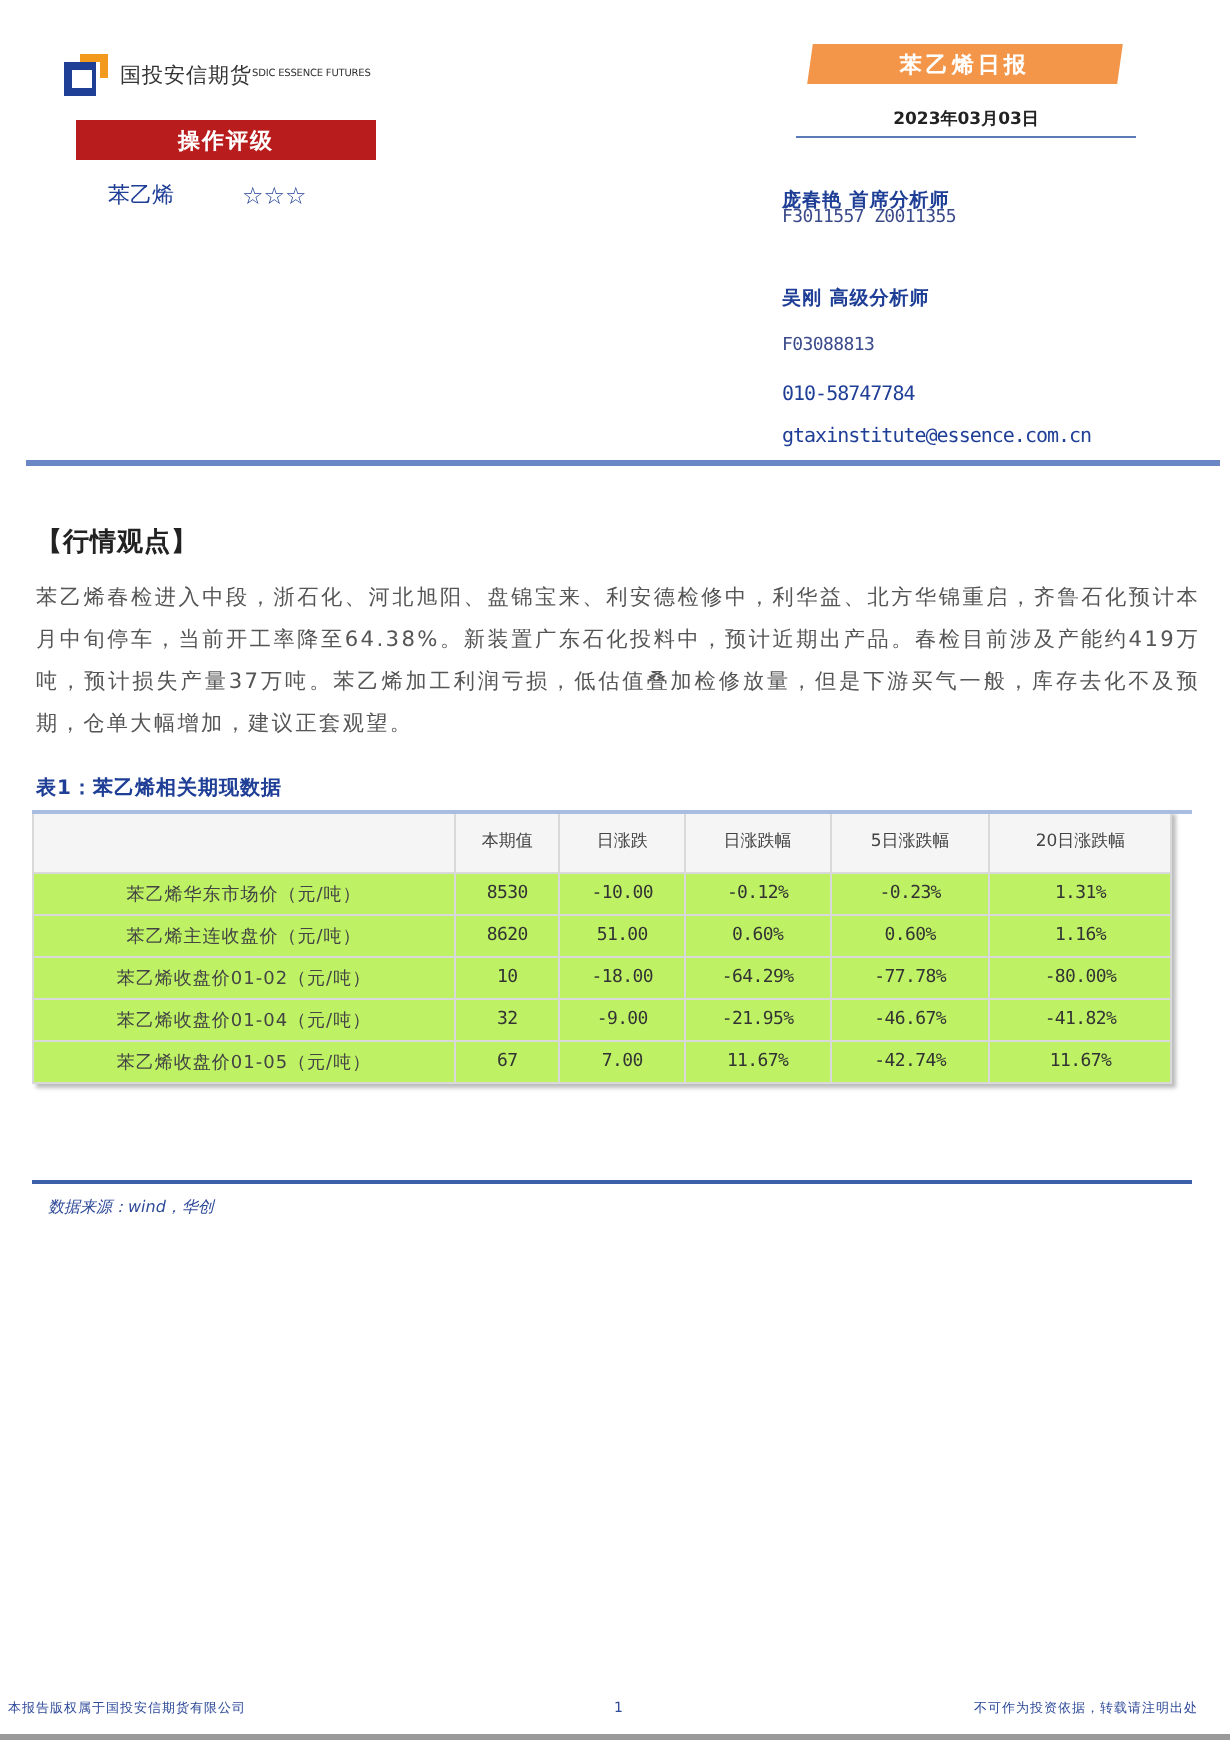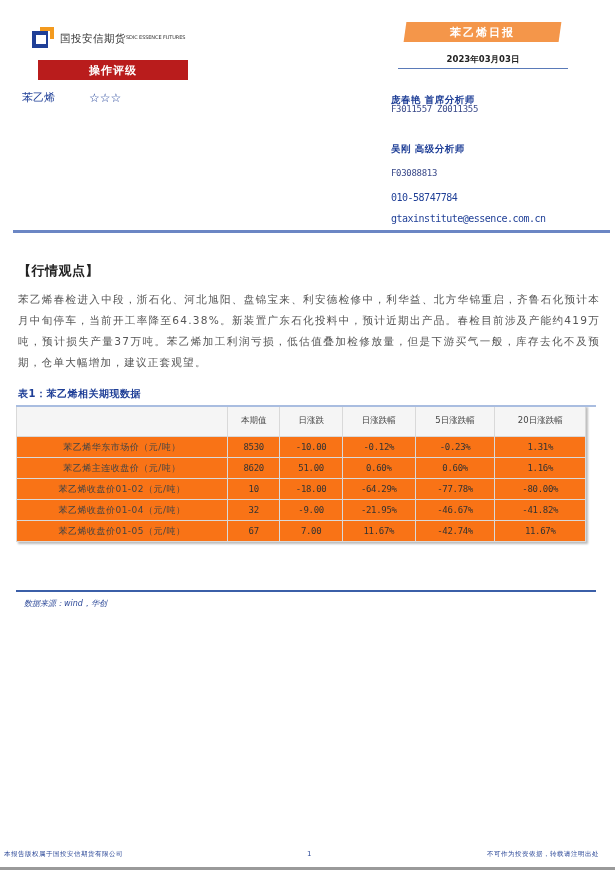--- a/index.html
+++ b/index.html
@@ -9,40 +9,40 @@
   .logo-mark { position: relative; width: 22px; height: 22px; }
   .logo-mark .blue { position: absolute; left: 0; top: 4px; width: 16px; height: 17px; background: #1f3f97; }
   .logo-mark .blue-inner { position: absolute; left: 4px; top: 8px; width: 10px; height: 9px; background: #fff; }
   .logo-mark .orange { position: absolute; left: 8px; top: 0; width: 14px; height: 12px; background: #f39a1e; }
   .logo-mark .orange-inner { position: absolute; left: 8px; top: 4px; width: 10px; height: 8px; background: #fff; }
   .logo-text { margin-left: 6px; display: flex; line-height: 1; }
   .logo-cn { font-size: 10.5px; color: #333; letter-spacing: 0.5px; }
   .logo-en { font-size: 5px; color: #333; margin-top: 2px; letter-spacing: -0.1px; }
 
   .rating-bar { position: absolute; left: 38px; top: 60px; width: 150px; height: 20px; background: #b91c1c; color: #fff; font-size: 11px; font-weight: bold; display: flex; align-items: center; justify-content: center; letter-spacing: 1px; }
-  .rating-row { position: absolute; left: 22px; top: 90px; display: flex; align-items: center; font-size: 11px; color: #1f3f97; }
+  .rating-row { position: absolute; left: 54px; top: 90px; display: flex; align-items: center; font-size: 11px; color: #1f3f97; }
   .rating-row .stars { margin-left: 34px; letter-spacing: 0; font-size: 12px; }
 
   .daily-tag { position: absolute; left: 405px; top: 22px; width: 155px; height: 20px; background: #f4964a; transform: skewX(-8deg); display: flex; align-items: center; justify-content: center; }
   .daily-tag span { transform: skewX(8deg); color: #fff; font-size: 11px; font-weight: bold; letter-spacing: 2px; }
   .date { position: absolute; left: 398px; top: 54px; width: 170px; text-align: center; font-size: 8.5px; font-weight: bold; color: #222; }
   .date-line { position: absolute; left: 398px; top: 68px; width: 170px; height: 1px; background: #5a7ab8; }
 
   .analyst { position: absolute; left: 391px; font-size: 9.5px; color: #1f3f97; }
   .analyst.name { font-weight: bold; letter-spacing: 0.5px; }
   .analyst.code { font-size: 9px; color: #3a4a8a; font-family: "DejaVu Sans Mono", monospace; letter-spacing: -0.3px; }
   .analyst.contact { font-size: 10px; color: #1f3f97; font-family: "DejaVu Sans Mono", monospace; letter-spacing: -0.5px; }
 
   .header-rule { position: absolute; left: 13px; top: 230px; width: 597px; height: 3px; background: #6b86c4; }
 
   .section-title { position: absolute; left: 18px; top: 262px; font-size: 13px; font-weight: bold; color: #222; letter-spacing: 0.5px; }
   .body-text { position: absolute; left: 18px; top: 289px; width: 582px; font-size: 10.6px; line-height: 21px; color: #555; letter-spacing: 1.2px; text-align: justify; }
 
   .table-title { position: absolute; left: 18px; top: 387px; font-size: 10px; font-weight: bold; color: #1f3f97; letter-spacing: 0.5px; }
-  .table-wrap { position: absolute; left: 16px; top: 405px; width: 570px; box-shadow: 2px 2px 2px #bdbdbd; background: #f97316; }
+  .table-wrap { position: absolute; left: 16px; top: 405px; width: 570px; box-shadow: 2px 2px 2px #bdbdbd; background: #bef264; }
   .table-top-rule { position: absolute; left: 16px; top: 405px; width: 580px; height: 2px; background: #a9bde0; }
   table.data { border-collapse: collapse; width: 100%; font-size: 9px; color: #333; }
   table.data th, table.data td { border: 1px solid #d9d9d9; height: 20px; padding: 0; text-align: center; font-weight: normal; }
   table.data thead th { height: 30px; background: #f5f5f5; color: #444; font-size: 8.5px; }
   table.data td.label { width: 210px; color: #444; letter-spacing: 0.5px; }
   table.data td.num { font-family: "DejaVu Sans Mono", monospace; font-size: 9px; letter-spacing: -0.3px; }
   .table-bottom-rule { position: absolute; left: 16px; top: 590px; width: 580px; height: 2px; background: #3b5fa8; }
   .source { position: absolute; left: 24px; top: 598px; font-size: 8px; font-style: italic; color: #2e4a99; }
 
   .footer-left { position: absolute; left: 4px; top: 850px; font-size: 6.5px; color: #2e4a99; letter-spacing: 0.5px; }

